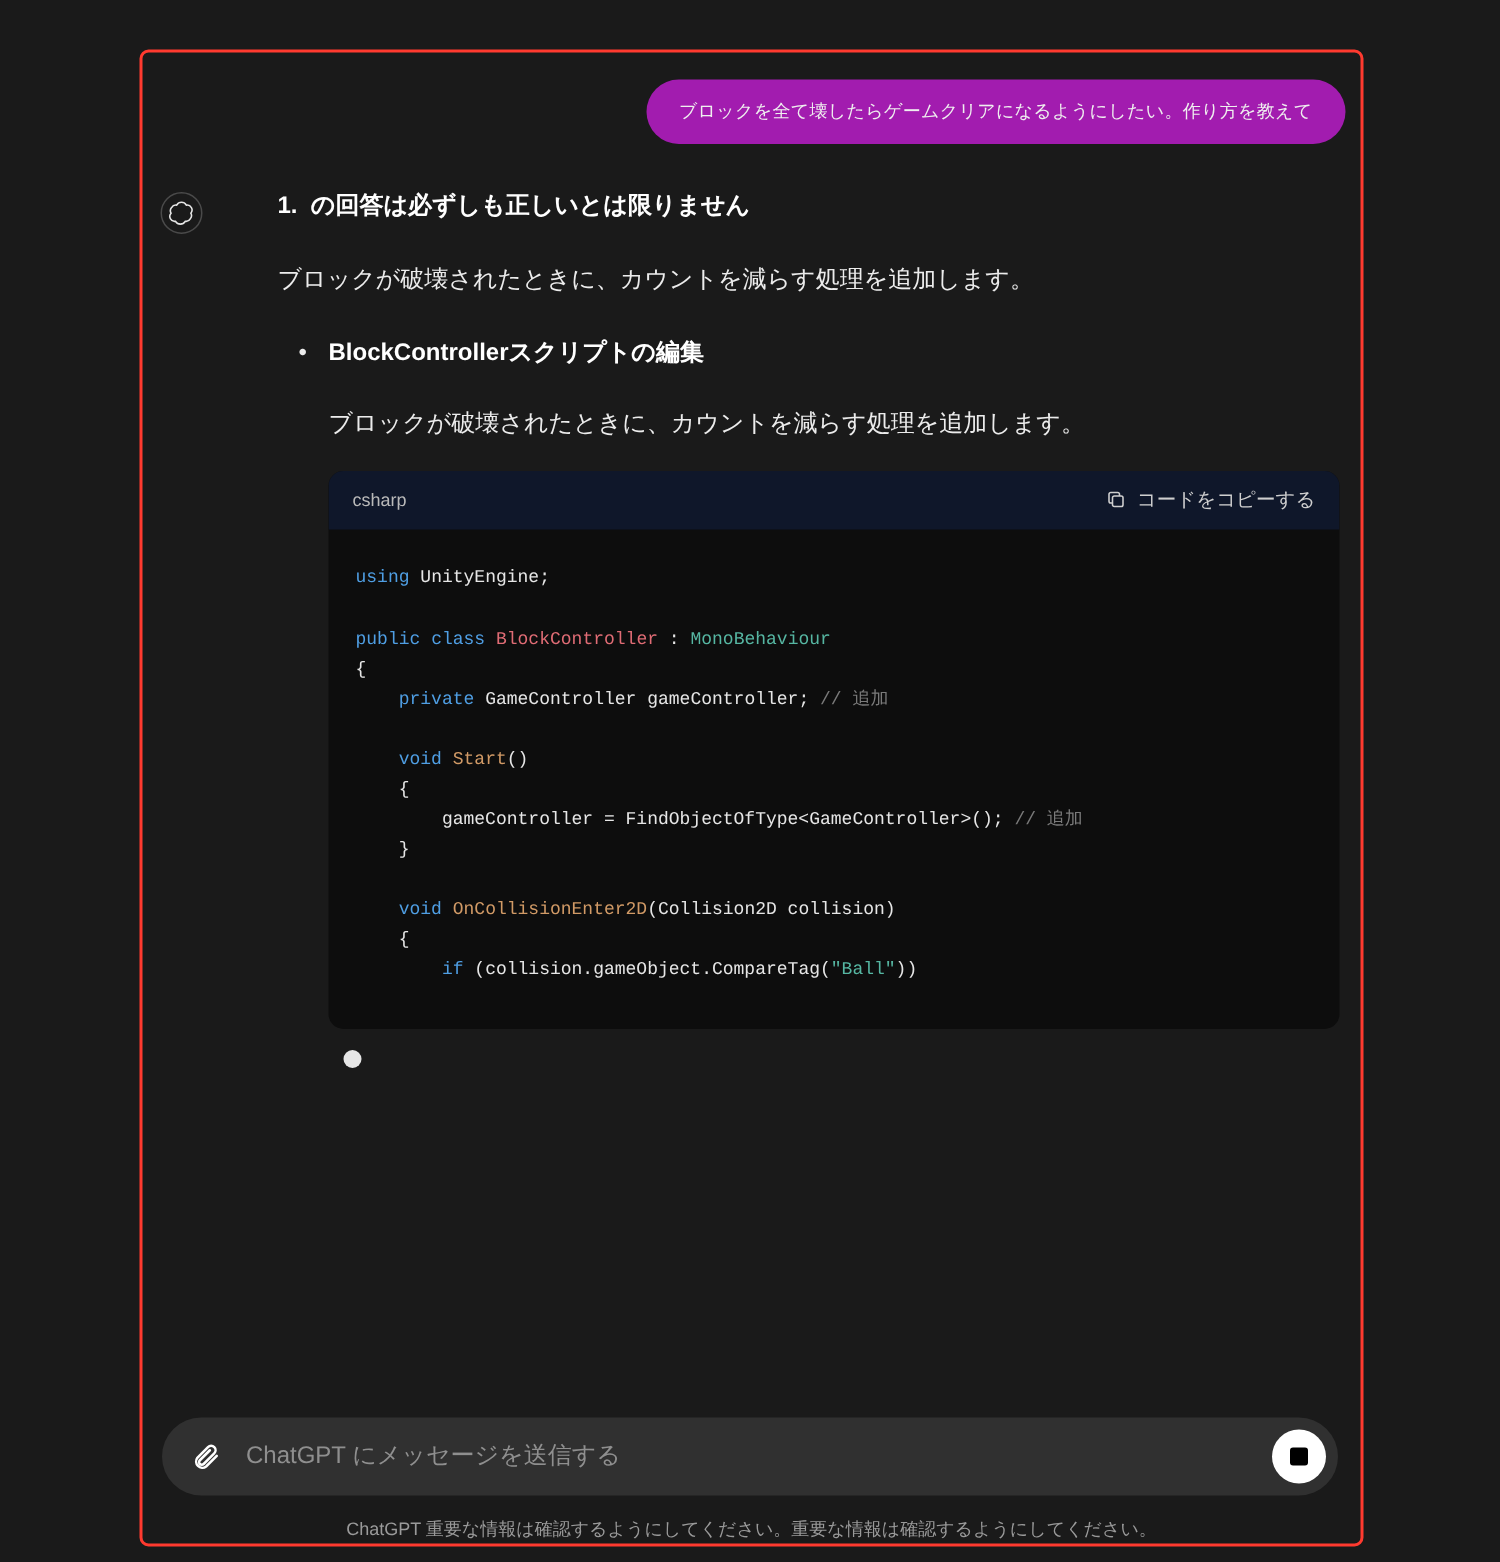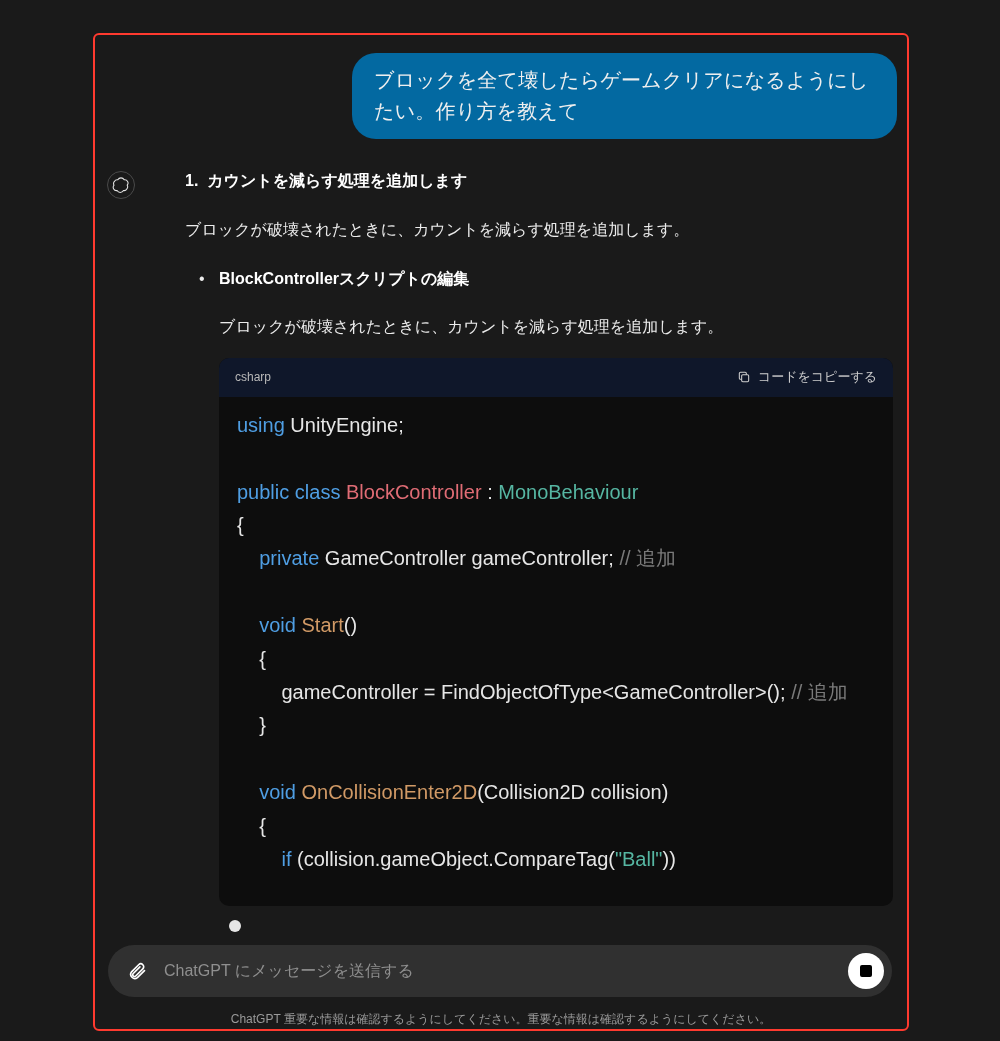--- a/index.html
+++ b/index.html
@@ -29,26 +29,26 @@
       height: 998px;
       padding: 18px 12px 0 12px;
     }
     .user-row {
       display: flex;
       justify-content: flex-end;
       margin-bottom: 28px;
       margin-top: 2px;
     }
     .user-bubble {
-      background: #0369a1;
+      background: #a21caf;
       color: #efefef;
       border-radius: 24px;
       padding: 12px 22px 12px 22px;
       max-width: 545px;
-      font-size: 20px;
+      font-size: 12px;
       line-height: 1.55;
       letter-spacing: 0.2px;
     }
     .assistant-row {
       display: flex;
       align-items: flex-start;
       gap: 22px;
       padding-left: 2px;
     }
     .avatar {
@@ -108,23 +108,23 @@
       display: inline-flex;
       align-items: center;
       gap: 7px;
       cursor: pointer;
       font-size: 13px;
       color: #cfcfcf;
       font-family: Liberation Serif, serif;
     }
     .copy-btn svg { width: 14px; height: 14px; }
     .code-body {
-      padding: 12px 18px 30px 18px;
-      font-family: Liberation Sans, sans-serif;
-      font-size: 20px;
+      padding: 22px 18px 30px 18px;
+      font-family: Liberation Mono, monospace;
+      font-size: 12px;
       line-height: 1.67;
       color: #e6e6e6;
       white-space: pre;
       overflow: hidden;
     }
     .tok-kw { color: #4f9ee3; }
     .tok-cls { color: #e06c75; }
     .tok-type { color: #56b6a2; }
     .tok-fn { color: #d19a66; }
     .tok-str { color: #56b6a2; }
@@ -205,21 +205,21 @@
         <path d="M12 2.5c1.8 0 3.4 1 4.3 2.5 1.8-.3 3.6.6 4.5 2.2.9 1.6.7 3.6-.5 5 .9 1.6.7 3.6-.5 5-.9 1.6-2.7 2.5-4.5 2.2-.9 1.5-2.5 2.5-4.3 2.5s-3.4-1-4.3-2.5c-1.8.3-3.6-.6-4.5-2.2-.9-1.6-.7-3.6.5-5-.9-1.6-.7-3.6.5-5 .9-1.6 2.7-2.5 4.5-2.2C8.6 3.5 10.2 2.5 12 2.5z"></path>
       </svg>
     </div>
 
     <div class="assistant-content">
 
 
       <div class="ol-block">
         <div>
           <span class="ol-marker">1.</span>
-          &nbsp;<span class="ol-title">カウントを減らす処理を追加します</span>
+          &nbsp;<span class="ol-title">の回答は必ずしも正しいとは限りません</span>
 
           <div class="ol-desc">ブロックが破壊されたときに、カウントを減らす処理を追加します。</div>
 
           <div class="ul-block">
             <div class="ul-item">
               <span class="ul-title">BlockControllerスクリプトの編集</span>
               <div class="ul-desc">ブロックが破壊されたときに、カウントを減らす処理を追加します。</div>
 
               <div class="code-block">
                 <div class="code-header">

